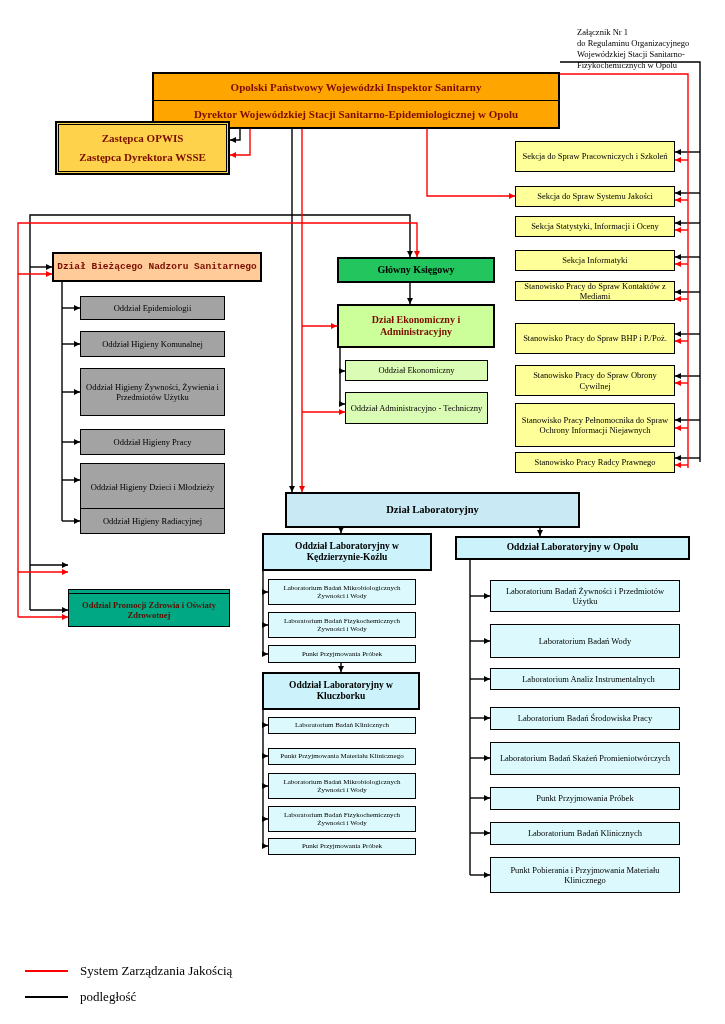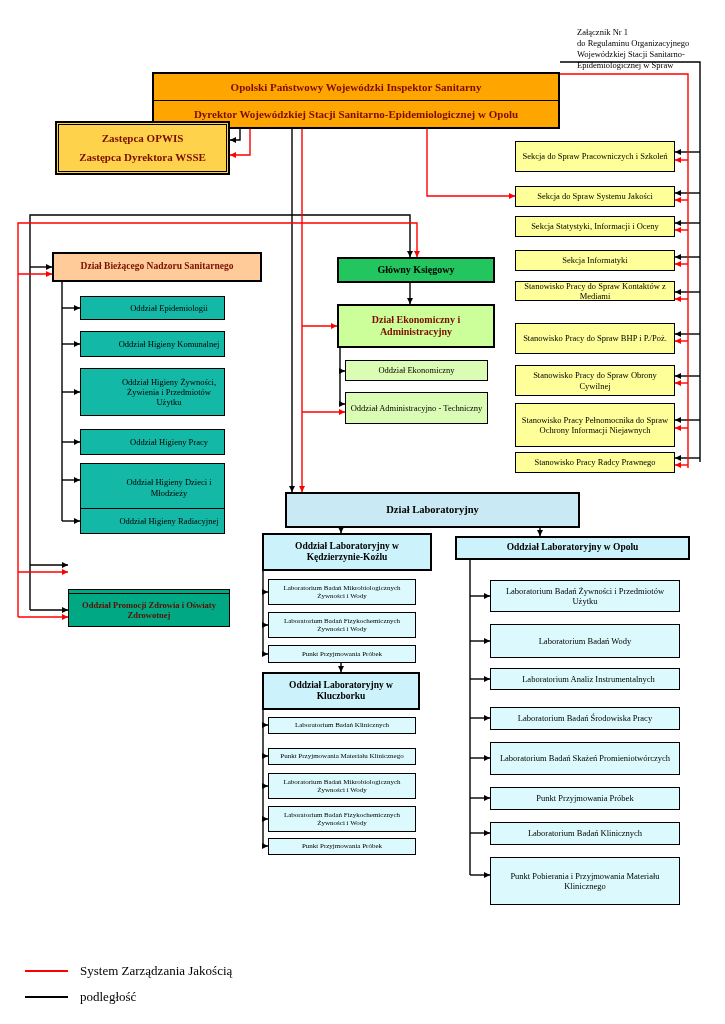--- a/index.html
+++ b/index.html
@@ -8,22 +8,22 @@
   .connectors{position:absolute;left:0;top:0;z-index:0;}
   .box{position:absolute;z-index:1;display:flex;flex-direction:column;align-items:center;justify-content:center;
        text-align:center;border:1px solid #000;background:#fff;font-size:8.5px;line-height:1.18;padding:1px 3px;box-sizing:border-box;}
   .inspector{border-width:2px;background:#ffa500;padding:0;margin-top:32px;}
   .inspector-row{flex:1;width:100%;display:flex;align-items:center;justify-content:center;
                  font-weight:700;color:#7a0d00;font-size:11px;}
   .inspector-row + .inspector-row{border-top:1px solid #000;}
   .deputy{border-width:2px;background:#ffd24b;font-weight:700;color:#7a0d00;font-size:11px;gap:6px;
           outline:1px solid #000;outline-offset:-4px;}
   .staff{background:#ffff99;}
-  .sup-head{border-width:2px;background:#ffcc99;font-weight:700;color:#7a0d00;font-size:9.5px;}
-  .sup-child{background:#14b8a6;padding-left:36px;}
+  .sup-head{border-width:2px;background:#ffcc99;font-weight:700;color:#7a0d00;font-size:9.5px;font-family:Liberation Mono, monospace;}
+  .sup-child{background:#a3a3a3;}
   .independent{background:#00a884;font-weight:700;color:#5a1000;}
   .chief{border-width:2px;background:#22c55e;font-weight:700;color:#000;font-size:10px;}
   .econ-head{border-width:2px;background:#ccff99;font-weight:700;color:#7a0d00;font-size:10px;}
   .econ-child{background:#dbfcb5;}
   .lab-head{border-width:2px;background:#c9e9f5;font-weight:700;color:#000;font-size:10.5px;}
   .lab-branch{border-width:2px;background:#ccf2fb;font-weight:700;color:#000;font-size:9.5px;}
   .lab-child{background:#dcfafd;font-size:7px;}
   .lab-child.big{font-size:8.5px;}
   .annotation{position:absolute;z-index:1;font-size:8.5px;line-height:1.3;text-align:left;}
   .legend-label{position:absolute;z-index:1;font-size:13px;}
@@ -117,21 +117,21 @@
       <path d="M302,412 H345" marker-end="url(#ar)"></path>
       <path d="M427,97 V196 H515" marker-end="url(#ar)"></path>
       <path d="M25,971 H68" stroke-width="2"></path>
     </g>
   </svg>
 
   <div class="annotation" style="left:577px;top:27px;width:148px;">
     <div>Załącznik Nr 1</div>
     <div>do Regulaminu Organizacyjnego</div>
     <div>Wojewódzkiej Stacji Sanitarno-</div>
-    <div>Epidemiologicznej w Spraw</div>
+    <div>Fizykochemicznych w Opolu</div>
   </div>
 
   <div class="box inspector" style="left:152px;top:40px;width:408px;height:57px;">
     <div class="inspector-row">Opolski Państwowy Wojewódzki Inspektor Sanitarny</div>
     <div class="inspector-row">Dyrektor Wojewódzkiej Stacji Sanitarno-Epidemiologicznej w Opolu</div>
   </div>
 
   <div class="box deputy" style="left:55px;top:121px;width:175px;height:54px;">
     <div>Zastępca OPWIS</div>
     <div>Zastępca Dyrektora WSSE</div>
@@ -178,18 +178,18 @@
   <div class="box lab-child" style="left:268px;top:838px;width:148px;height:17px;">Punkt Przyjmowania Próbek</div>
 
   <div class="box lab-branch" style="left:455px;top:536px;width:235px;height:24px;">Oddział Laboratoryjny w Opolu</div>
   <div class="box lab-child big" style="left:490px;top:580px;width:190px;height:32px;">Laboratorium Badań Żywności i Przedmiotów Użytku</div>
   <div class="box lab-child big" style="left:490px;top:624px;width:190px;height:34px;">Laboratorium Badań Wody</div>
   <div class="box lab-child big" style="left:490px;top:668px;width:190px;height:22px;padding-left:10px;">Laboratorium Analiz Instrumentalnych</div>
   <div class="box lab-child big" style="left:490px;top:707px;width:190px;height:23px;">Laboratorium Badań Środowiska Pracy</div>
   <div class="box lab-child big" style="left:490px;top:742px;width:190px;height:33px;">Laboratorium Badań Skażeń Promieniotwórczych</div>
   <div class="box lab-child big" style="left:490px;top:787px;width:190px;height:23px;">Punkt Przyjmowania Próbek</div>
   <div class="box lab-child big" style="left:490px;top:822px;width:190px;height:23px;">Laboratorium Badań Klinicznych</div>
-  <div class="box lab-child big" style="left:490px;top:857px;width:190px;height:48px;">Punkt Pobierania i Przyjmowania Materiału Klinicznego</div>
+  <div class="box lab-child big" style="left:490px;top:857px;width:190px;height:36px;">Punkt Pobierania i Przyjmowania Materiału Klinicznego</div>
 
   <div class="legend-label" style="left:80px;top:963px;">System Zarządzania Jakością</div>
   <div class="legend-label" style="left:80px;top:989px;">podległość</div>
 
 </div>
 
 </body></html>

